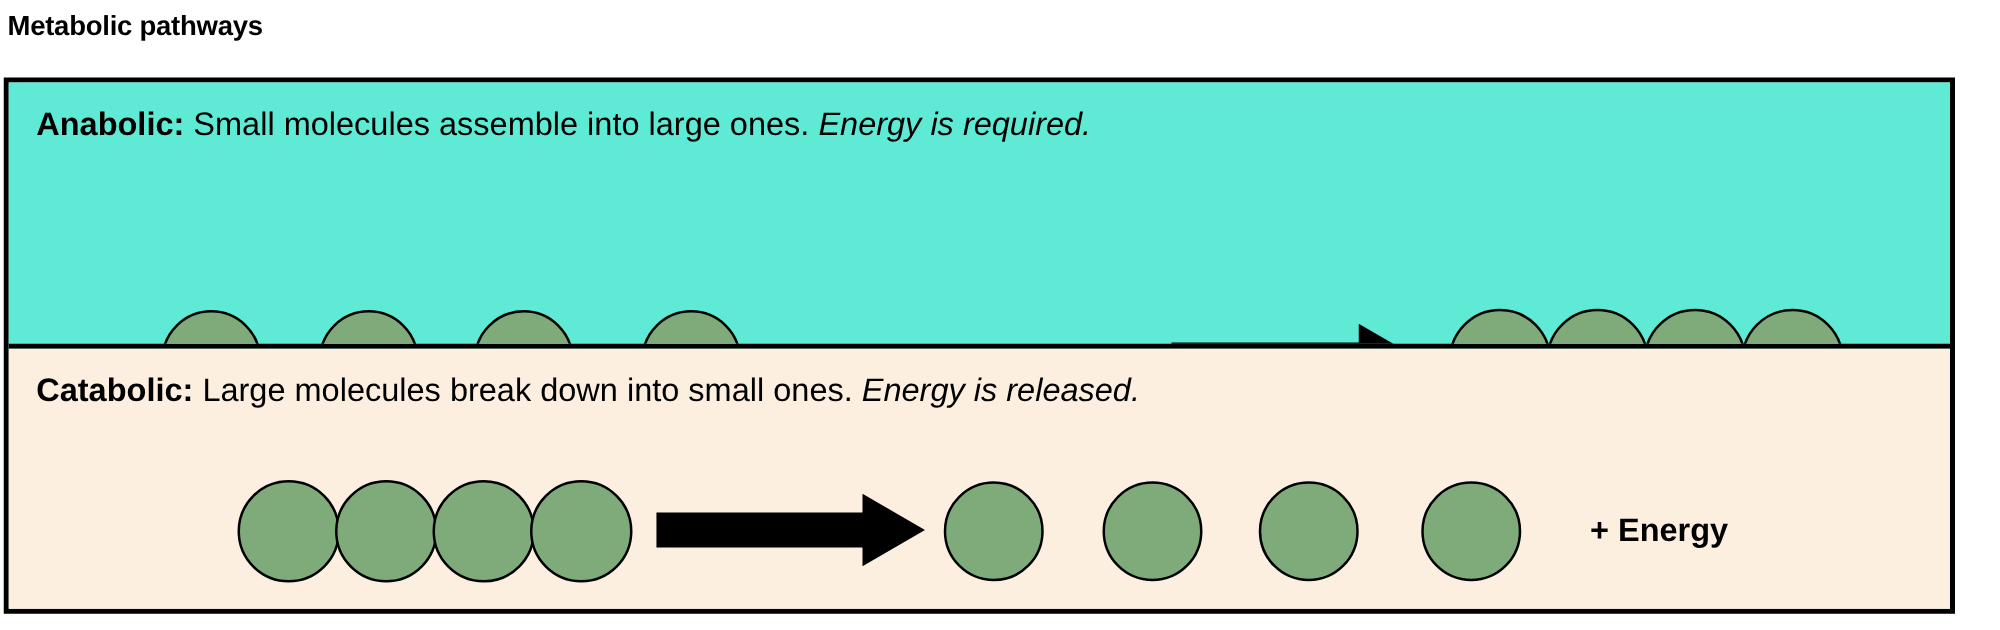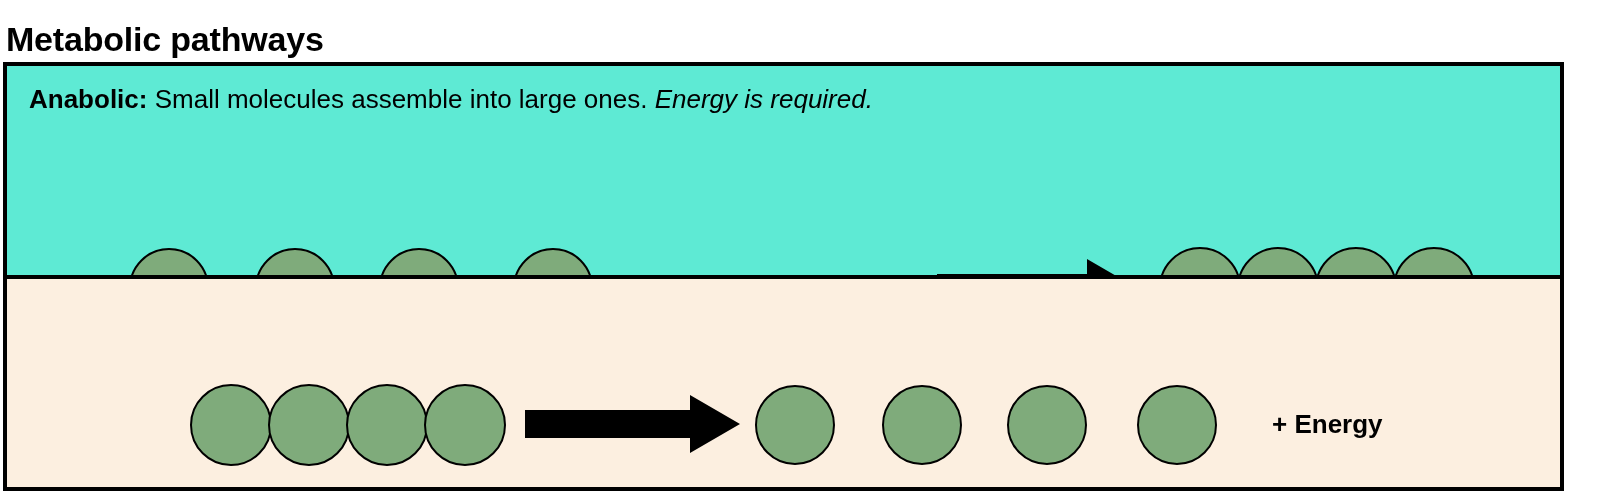--- a/index.html
+++ b/index.html
@@ -17,22 +17,22 @@
 
   .figure {
     position: relative;
     width: 1600px;
     height: 504px;
   }
 
   .fig-title {
     position: absolute;
     left: 6px;
-    top: 20px;
-    font-size: 34px;
+    top: 8px;
+    font-size: 22px;
     font-weight: bold;
     letter-spacing: -0.2px;
     white-space: nowrap;
   }
 
   .panels {
     position: absolute;
     left: 3px;
     top: 62px;
     width: 1561px;
@@ -165,20 +165,23 @@
         <div class="mol an-c1"></div>
         <div class="mol an-c2"></div>
         <div class="mol an-c3"></div>
         <div class="mol an-c4"></div>
 
       </div>
     </div>
 
     <div class="panel panel-catabolic">
 
+      <div class="panel-caption">
+        <span class="lead">Catabolic:</span><span> Large molecules break down into small ones. </span><span class="emph">Energy is released.</span>
+      </div>
 
       <div class="stage">
 
         <div class="mol ca-c1"></div>
         <div class="mol ca-c2"></div>
         <div class="mol ca-c3"></div>
         <div class="mol ca-c4"></div>
 
         <div class="arrow ca-arrow">
           <svg width="215" height="58" viewBox="0 0 215 58" aria-hidden="true">

